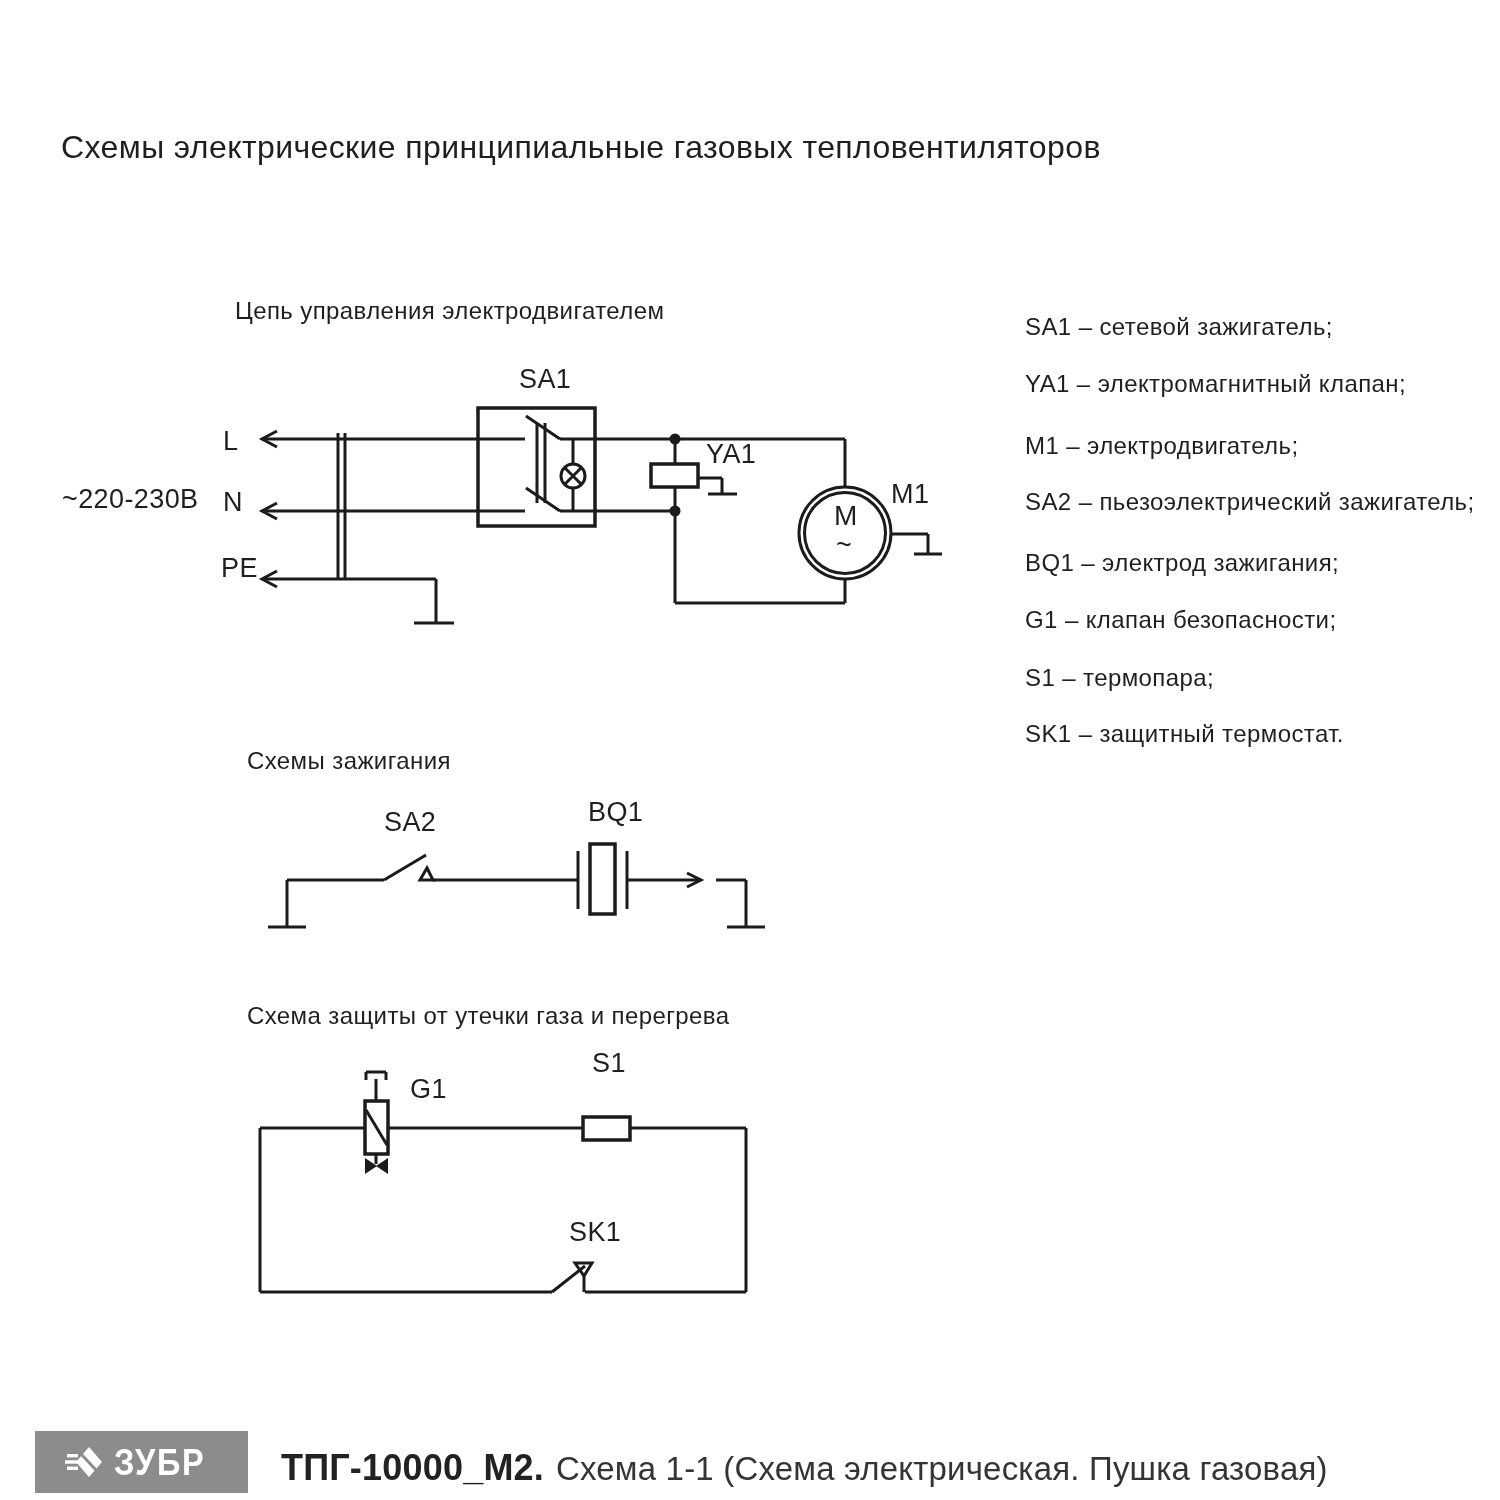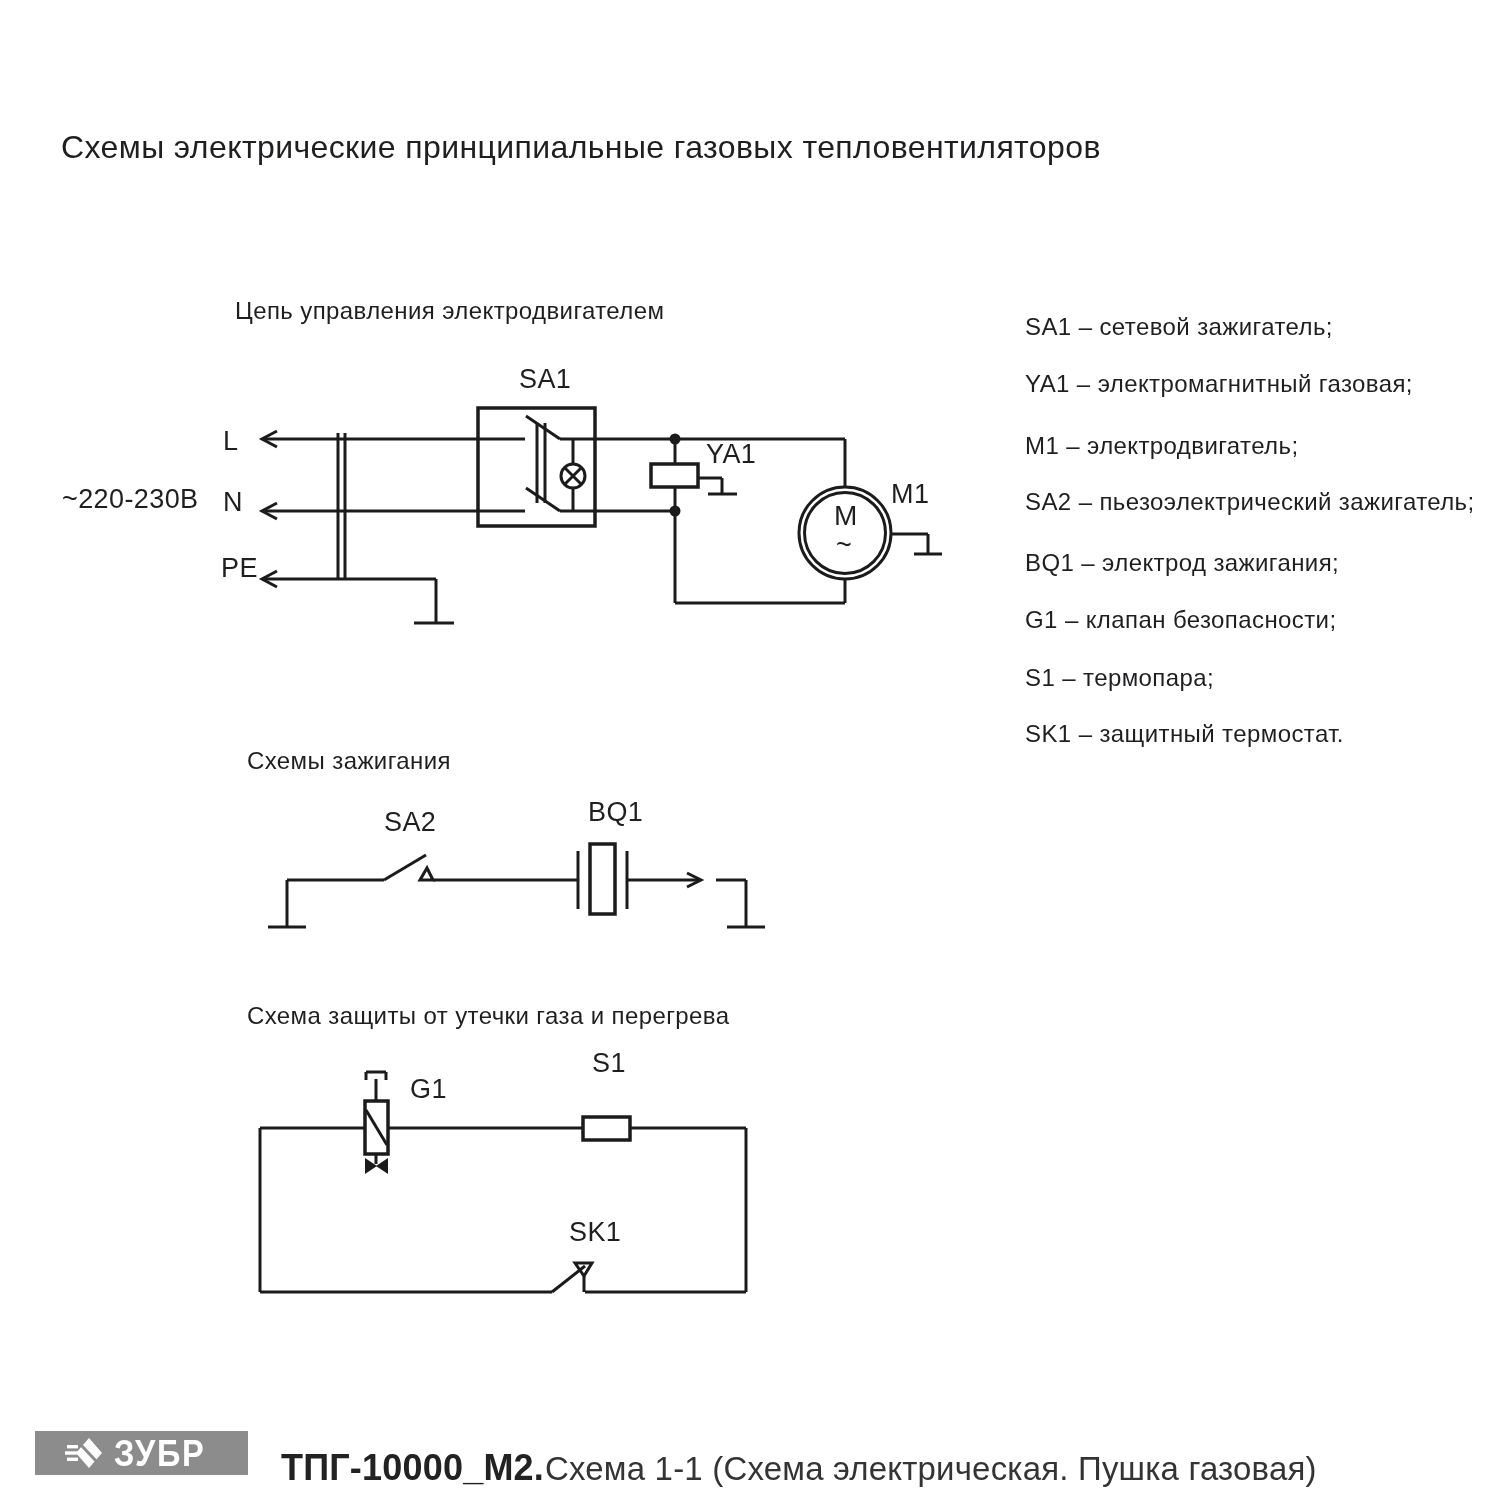--- a/index.html
+++ b/index.html
@@ -19,29 +19,29 @@
   .comp{font-size:27px;}
   .motor-letter{font-size:28px;}
   .legend-item{font-size:24px;}
   .schematic{position:absolute;left:0;top:0;color:var(--line);}
   .schematic path,.schematic line,.schematic rect,.schematic circle,.schematic polyline{
     stroke:currentColor;fill:none;stroke-width:3;
   }
   .schematic .box{stroke-width:3.5;}
   .schematic .fill{fill:currentColor;stroke:none;}
   .footer-logo{
-    position:absolute;left:35px;top:1405px;width:213px;height:44px;
+    position:absolute;left:35px;top:1405px;width:213px;height:62px;
     background:var(--logo-bg);display:flex;align-items:center;justify-content:center;gap:10px;
   }
   .brand-text{
     color:var(--logo-text);font-weight:700;font-size:37px;letter-spacing:2px;
     transform:scaleX(.88);transform-origin:0 50%;line-height:1;
   }
   .footer-line{
-    position:absolute;left:281px;top:1421px;display:flex;align-items:baseline;gap:1px;white-space:nowrap;
+    position:absolute;left:281px;top:1421px;display:flex;align-items:baseline;gap:12px;white-space:nowrap;
   }
   .footer-model{font-weight:700;font-size:36px;color:#222;letter-spacing:.2px;}
   .footer-caption{font-weight:400;font-size:34px;color:#343434;letter-spacing:.2px;transform:scaleX(.97);transform-origin:0 100%;}
 </style>
 </head>
 <body>
 
 <div class="page">
 
   <div class="dtext page-title" style="left:61px;top:104px">Схемы электрические принципиальные газовых тепловентиляторов</div>
@@ -62,21 +62,21 @@
 
   <div class="dtext comp" style="left:384px;top:782px">SA2</div>
   <div class="dtext comp" style="left:588px;top:772px">BQ1</div>
 
   <div class="dtext comp" style="left:410px;top:1049px">G1</div>
   <div class="dtext comp" style="left:592px;top:1023px">S1</div>
   <div class="dtext comp" style="left:569px;top:1192px">SK1</div>
 
   <div>
     <div class="dtext legend-item" style="left:1025px;top:288px">SA1 – сетевой зажигатель;</div>
-    <div class="dtext legend-item" style="left:1025px;top:345px">YA1 – электромагнитный газовая;</div>
+    <div class="dtext legend-item" style="left:1025px;top:345px">YA1 – электромагнитный клапан;</div>
     <div class="dtext legend-item" style="left:1025px;top:407px">M1 – электродвигатель;</div>
     <div class="dtext legend-item" style="left:1025px;top:463px">SA2 – пьезоэлектрический зажигатель;</div>
     <div class="dtext legend-item" style="left:1025px;top:524px">BQ1 – электрод зажигания;</div>
     <div class="dtext legend-item" style="left:1025px;top:581px">G1 – клапан безопасности;</div>
     <div class="dtext legend-item" style="left:1025px;top:639px">S1 – термопара;</div>
     <div class="dtext legend-item" style="left:1025px;top:695px">SK1 – защитный термостат.</div>
   </div>
 
   <svg class="schematic" width="1500" height="1500" viewBox="0 0 1500 1500">
 

